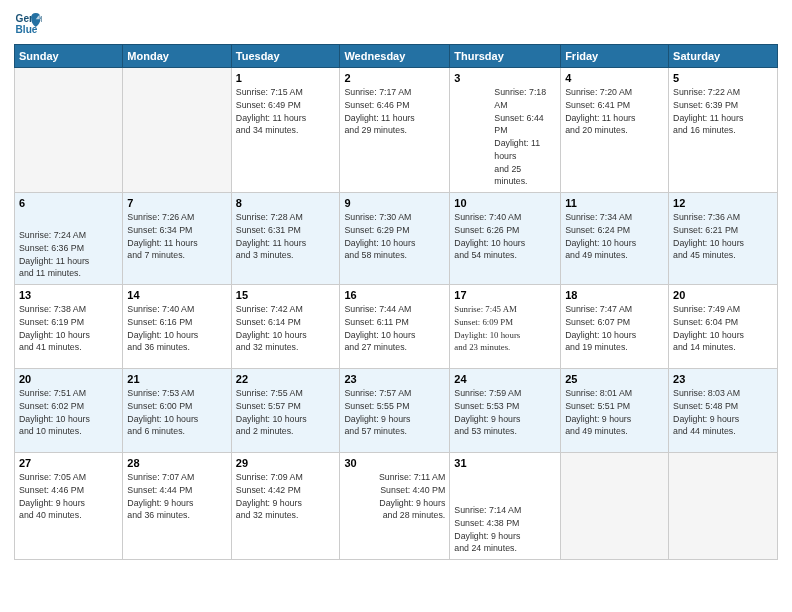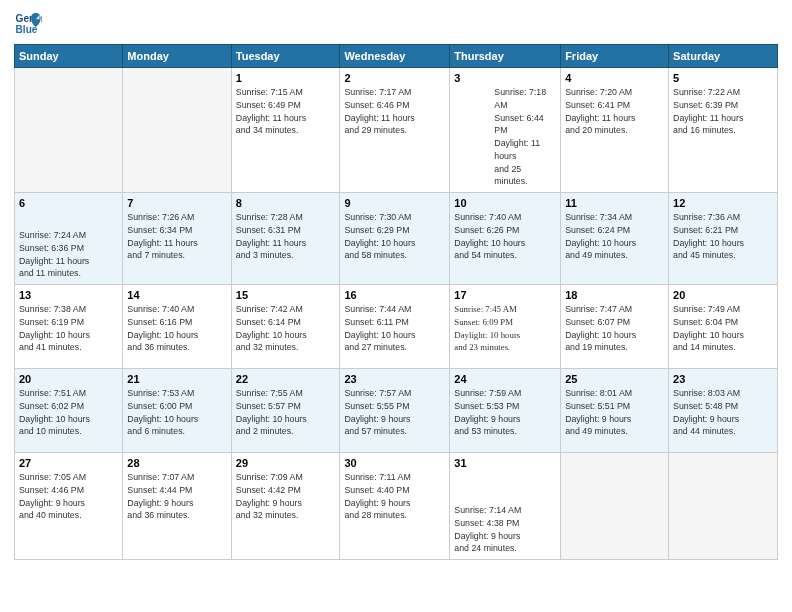--- a/index.html
+++ b/index.html
@@ -338,21 +338,21 @@
           </td>
           <td>
             <span class="day-num">29</span>
             <div class="day-detail" style="white-space: pre-line;">Sunrise: 7:09 AM
 Sunset: 4:42 PM
 Daylight: 9 hours
 and 32 minutes.</div>
           </td>
           <td>
             <span class="day-num">30</span>
-            <div class="day-detail" style="white-space: pre-line;">Sunrise: 7:11 AM
+            <div class="day-detail" style="white-space: pre-line; text-align: right;">Sunrise: 7:11 AM
 Sunset: 4:40 PM
 Daylight: 9 hours
 and 28 minutes.</div>
           </td>
           <td>
             <span class="day-num">31</span>
             <div class="day-detail" style="white-space: pre-line; margin-top: 35px;">Sunrise: 7:14 AM
 Sunset: 4:38 PM
 Daylight: 9 hours
 and 24 minutes.</div>

